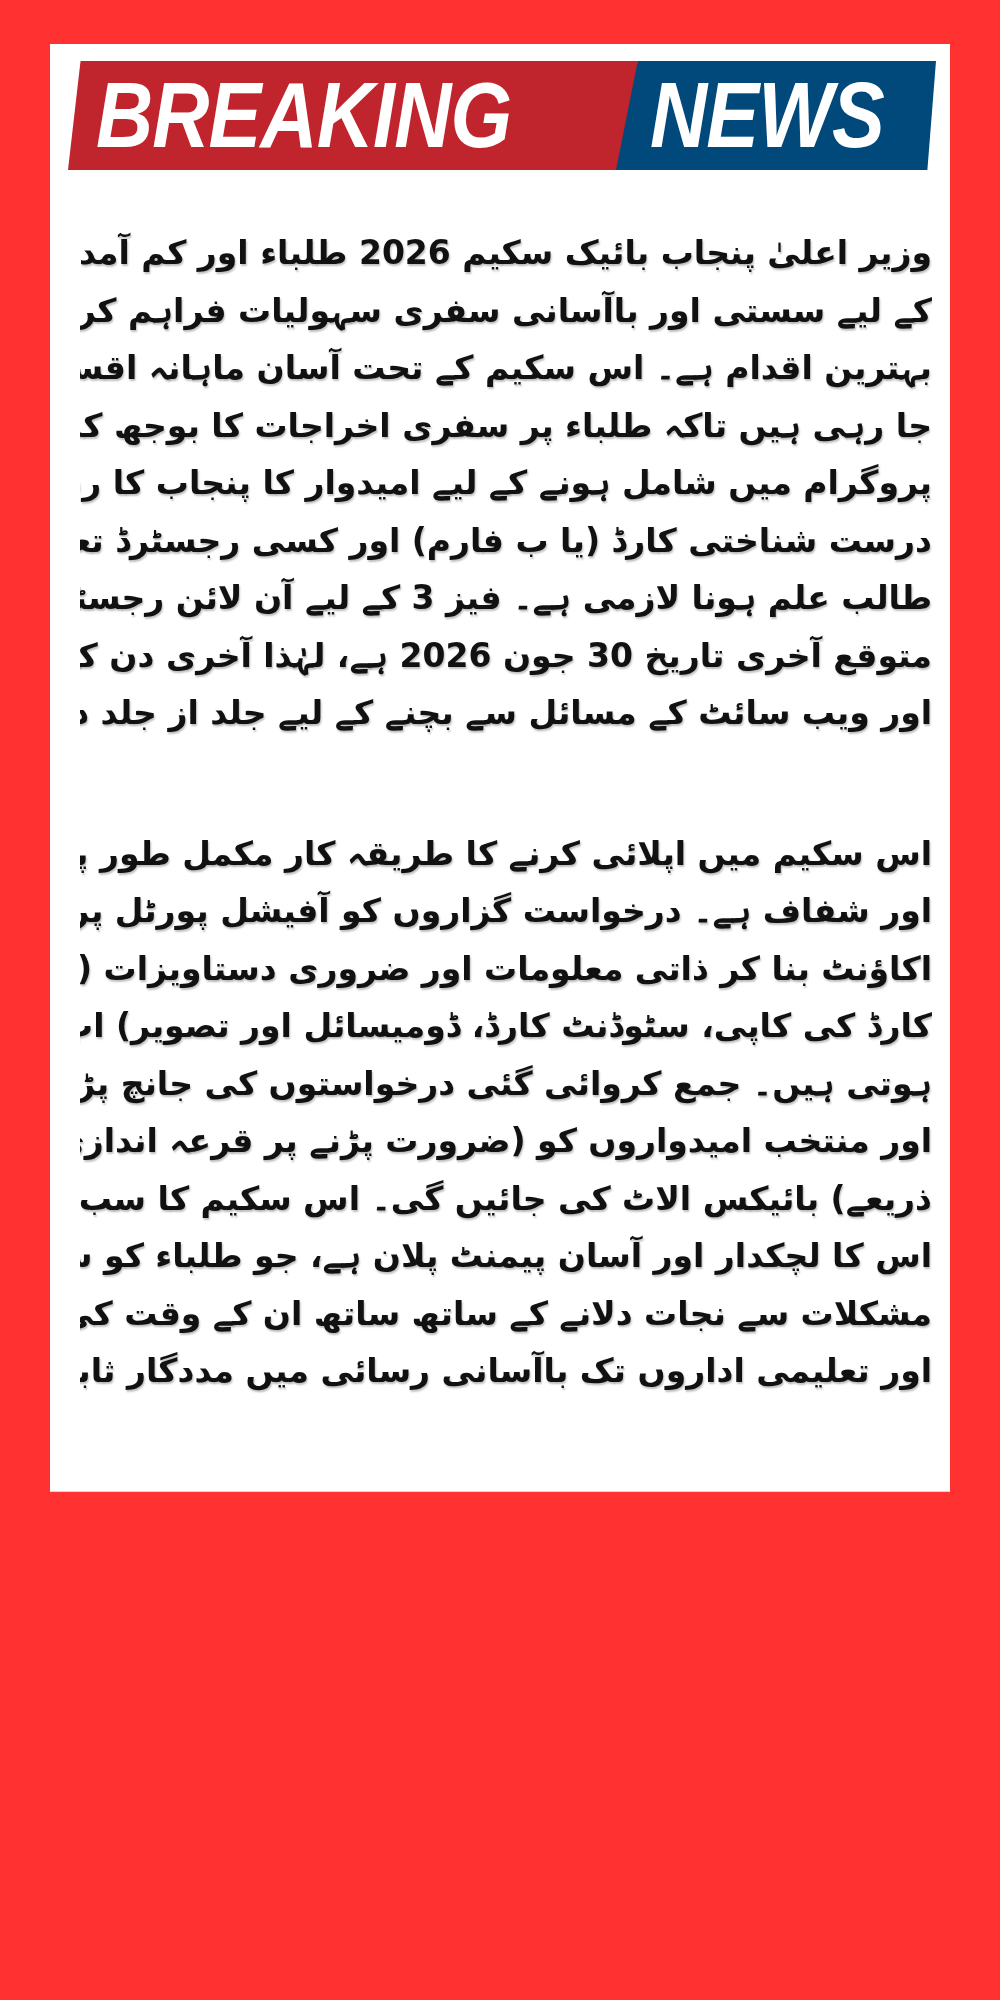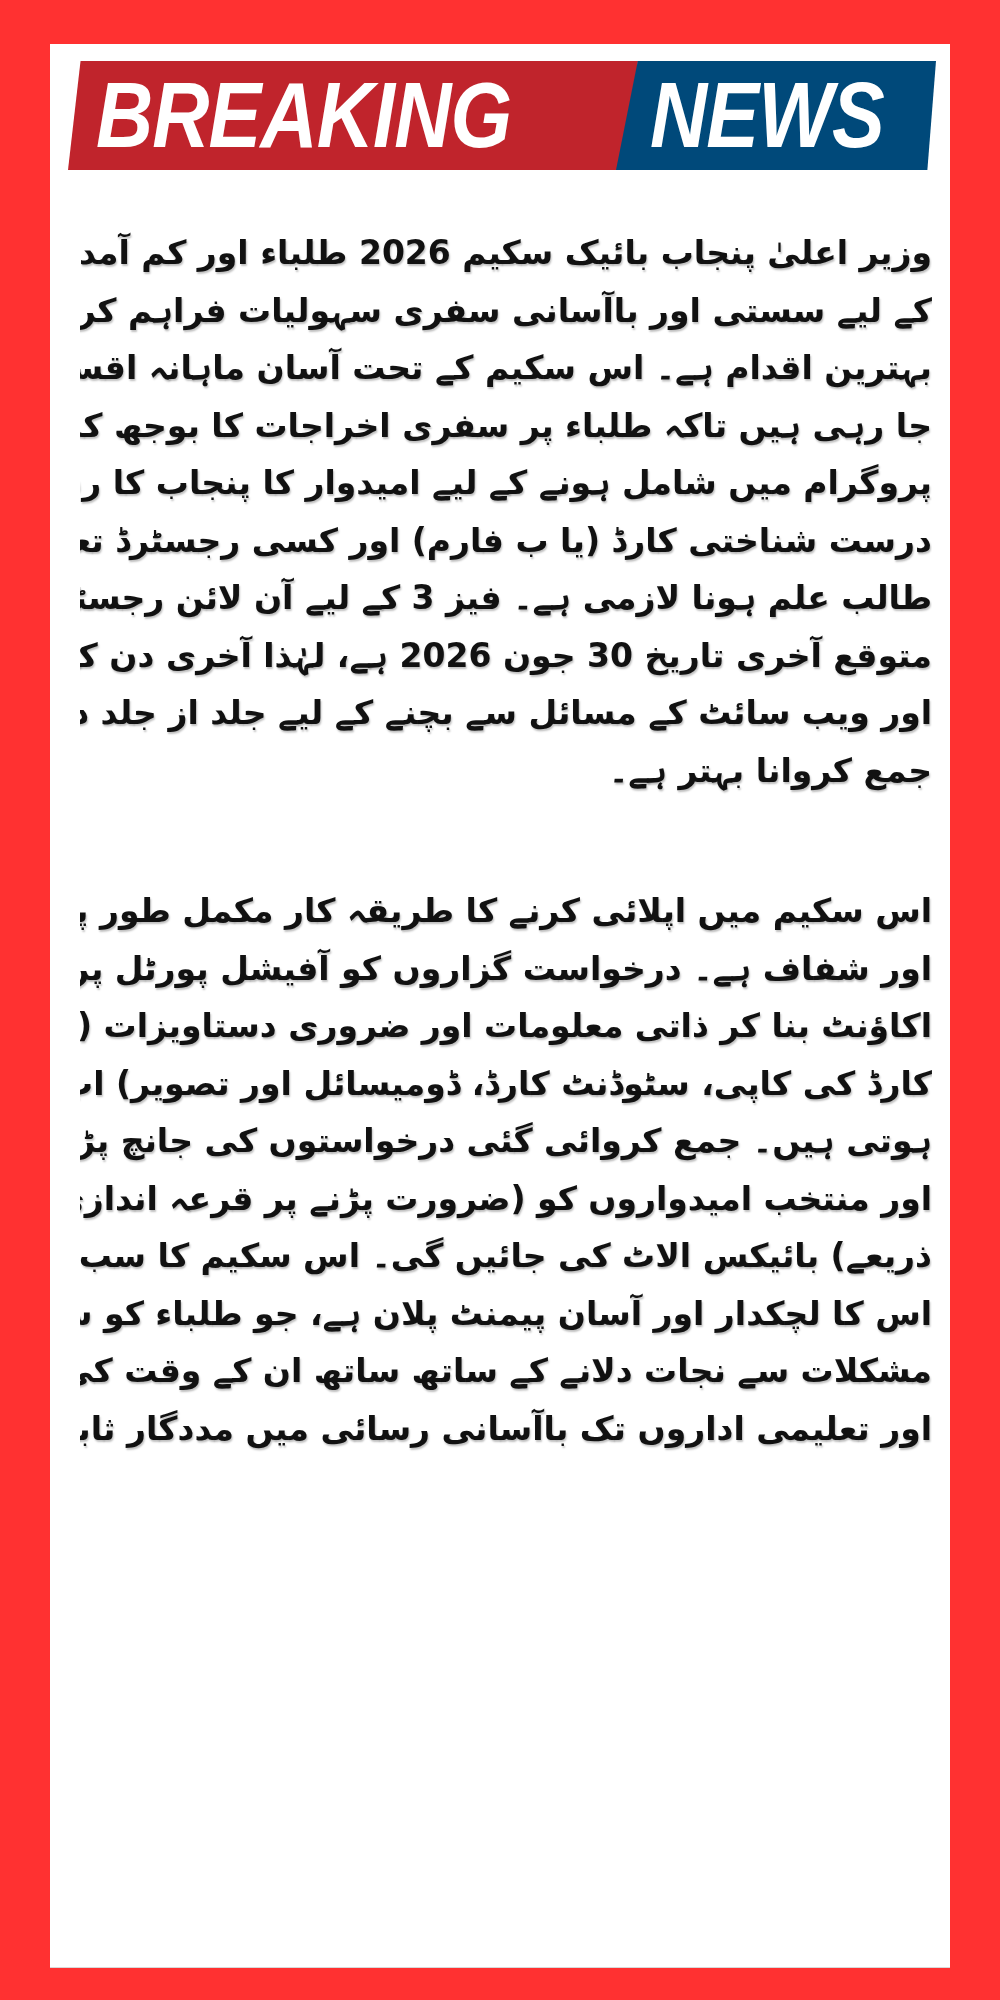--- a/index.html
+++ b/index.html
@@ -6,21 +6,21 @@
   body {
     width: 1000px; height: 2000px;
     background: #ff3131;
     position: relative;
     overflow: hidden;
     font-family: "DejaVu Sans", sans-serif;
   }
   .panel {
     position: absolute;
     left: 50px; top: 44px;
-    width: 900px; height: 1923px;
+    width: 900px; height: 1447px;
     background: #ffffff;
     box-shadow: 0 1px 0 #d8d8d8;
   }
   .banner {
     position: absolute;
     left: 18px; top: 17px;
     width: 868px; height: 109px;
   }
   .banner-red {
     position: absolute; left: 0; top: 0;
@@ -89,21 +89,20 @@
     <p class="para">
       <span class="line">وزیر اعلیٰ پنجاب بائیک سکیم 2026 طلباء اور کم آمدنی والے افراد</span>
       <span class="line">کے لیے سستی اور باآسانی سفری سہولیات فراہم کرنے کا ایک</span>
       <span class="line">بہترین اقدام ہے۔ اس سکیم کے تحت آسان ماہانہ اقساط پر بائیکس دی</span>
       <span class="line">جا رہی ہیں تاکہ طلباء پر سفری اخراجات کا بوجھ کم کیا جا سکے۔ اس</span>
       <span class="line">پروگرام میں شامل ہونے کے لیے امیدوار کا پنجاب کا رہائشی ہونا،</span>
       <span class="line">درست شناختی کارڈ (یا ب فارم) اور کسی رجسٹرڈ تعلیمی ادارے کا</span>
       <span class="line">طالب علم ہونا لازمی ہے۔ فیز 3 کے لیے آن لائن رجسٹریشن کی</span>
       <span class="line">متوقع آخری تاریخ 30 جون 2026 ہے، لہٰذا آخری دن کے رش</span>
       <span class="line">اور ویب سائٹ کے مسائل سے بچنے کے لیے جلد از جلد درخواست</span>
-      <span class="line">جمع کروانا بہتر ہے۔</span>
     </p>
     <p class="para">
       <span class="line">اس سکیم میں اپلائی کرنے کا طریقہ کار مکمل طور پر آن لائن، سادہ</span>
       <span class="line">اور شفاف ہے۔ درخواست گزاروں کو آفیشل پورٹل پر اپنا</span>
       <span class="line">اکاؤنٹ بنا کر ذاتی معلومات اور ضروری دستاویزات (جیسے شناختی</span>
       <span class="line">کارڈ کی کاپی، سٹوڈنٹ کارڈ، ڈومیسائل اور تصویر) اپ لوڈ کرنی</span>
       <span class="line">ہوتی ہیں۔ جمع کروائی گئی درخواستوں کی جانچ پڑتال کے بعد، اہل</span>
       <span class="line">اور منتخب امیدواروں کو (ضرورت پڑنے پر قرعہ اندازی کے</span>
       <span class="line">ذریعے) بائیکس الاٹ کی جائیں گی۔ اس سکیم کا سب سے بڑا فائدہ</span>
       <span class="line">اس کا لچکدار اور آسان پیمنٹ پلان ہے، جو طلباء کو سفری</span>

